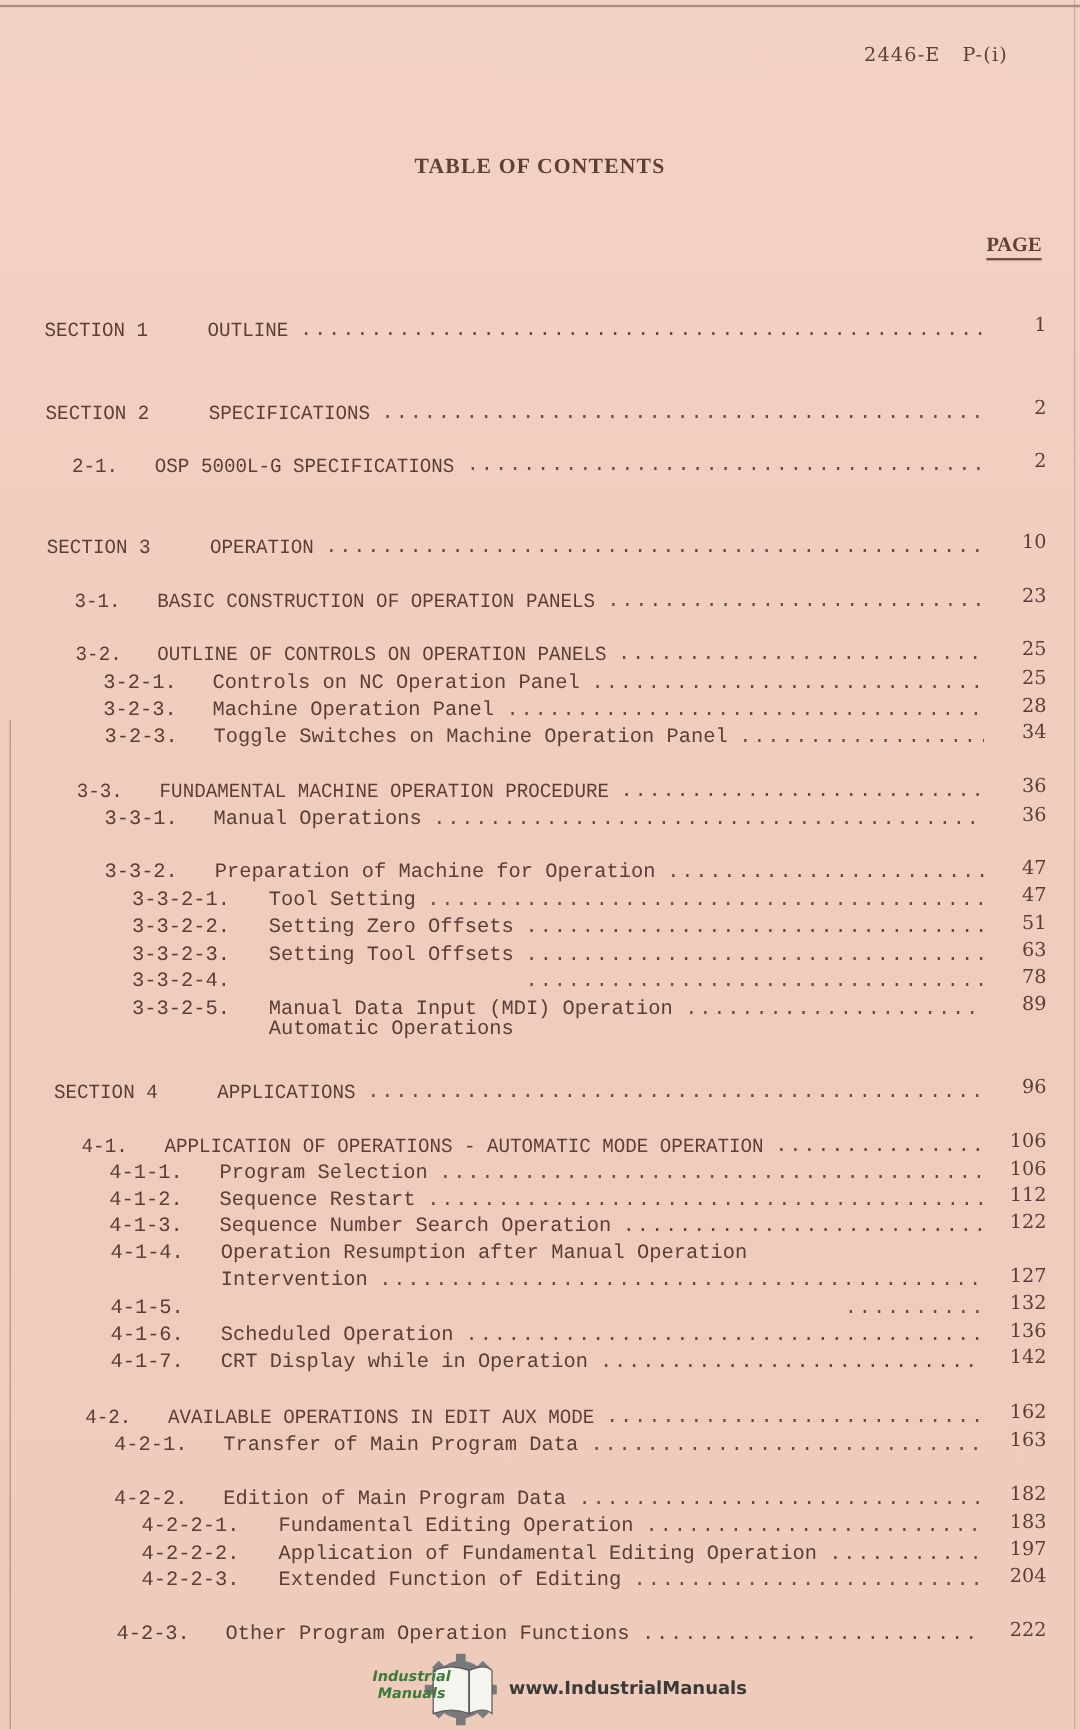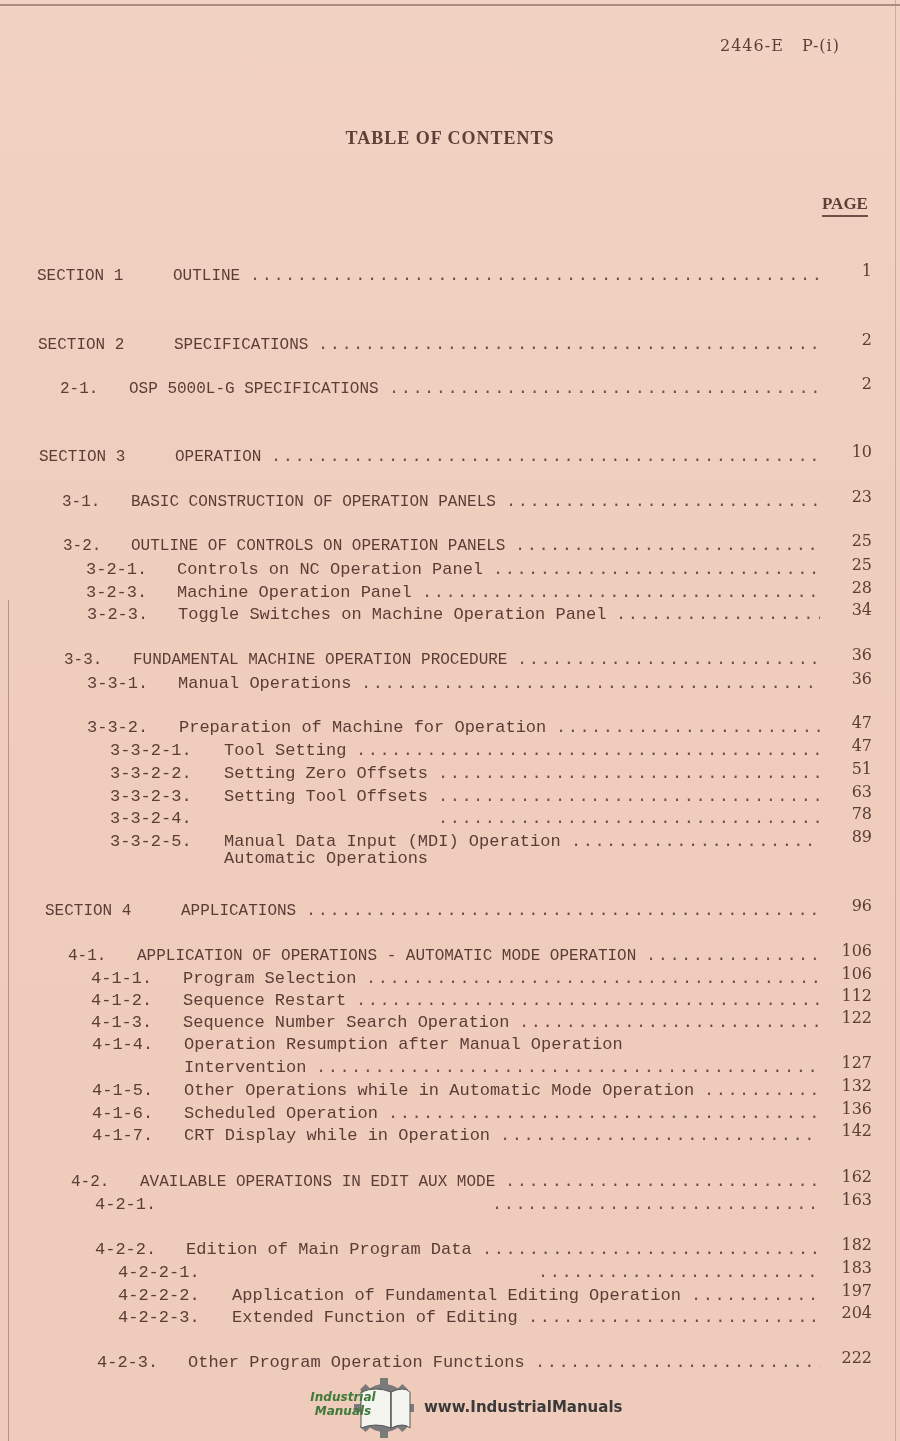--- a/index.html
+++ b/index.html
@@ -222,21 +222,20 @@
         <span class="page-num"></span>
       </div>
       <div class="entry" style="top: 1057px;">
         <span class="num" style="left: 92px;"></span>
         <span class="label" style="left: 184px;">Intervention</span>
         <span class="dots" style="left: 316px; width: 504px;">........................................................................................................................</span>
         <span class="page-num">127</span>
       </div>
       <div class="entry" style="top: 1080px;">
         <span class="num" style="left: 92px;">4-1-5.</span>
-        <span class="label" style="left: 184px;">Other Operations while in Automatic Mode Operation</span>
         <span class="dots" style="left: 704px; width: 116px;">........................................................................................................................</span>
         <span class="page-num">132</span>
       </div>
       <div class="entry" style="top: 1103px;">
         <span class="num" style="left: 92px;">4-1-6.</span>
         <span class="label" style="left: 184px;">Scheduled Operation</span>
         <span class="dots" style="left: 388px; width: 432px;">........................................................................................................................</span>
         <span class="page-num">136</span>
       </div>
       <div class="entry" style="top: 1125px;">
@@ -246,31 +245,33 @@
         <span class="page-num">142</span>
       </div>
       <div class="entry" style="top: 1171px;">
         <span class="num upper" style="left: 71px;">4-2.</span>
         <span class="label upper" style="left: 140px;">AVAILABLE OPERATIONS IN EDIT AUX MODE</span>
         <span class="dots" style="left: 505px; width: 315px;">........................................................................................................................</span>
         <span class="page-num">162</span>
       </div>
       <div class="entry" style="top: 1194px;">
         <span class="num" style="left: 95px;">4-2-1.</span>
+        <span class="label" style="left: 186px;">Transfer of Main Program Data</span>
         <span class="dots" style="left: 492px; width: 328px;">........................................................................................................................</span>
         <span class="page-num">163</span>
       </div>
       <div class="entry" style="top: 1239px;">
         <span class="num" style="left: 95px;">4-2-2.</span>
         <span class="label" style="left: 186px;">Edition of Main Program Data</span>
         <span class="dots" style="left: 482px; width: 338px;">........................................................................................................................</span>
         <span class="page-num">182</span>
       </div>
       <div class="entry" style="top: 1262px;">
         <span class="num" style="left: 118px;">4-2-2-1.</span>
+        <span class="label" style="left: 232px;">Fundamental Editing Operation</span>
         <span class="dots" style="left: 538px; width: 282px;">........................................................................................................................</span>
         <span class="page-num">183</span>
       </div>
       <div class="entry" style="top: 1285px;">
         <span class="num" style="left: 118px;">4-2-2-2.</span>
         <span class="label" style="left: 232px;">Application of Fundamental Editing Operation</span>
         <span class="dots" style="left: 691px; width: 129px;">........................................................................................................................</span>
         <span class="page-num">197</span>
       </div>
       <div class="entry" style="top: 1307px;">

